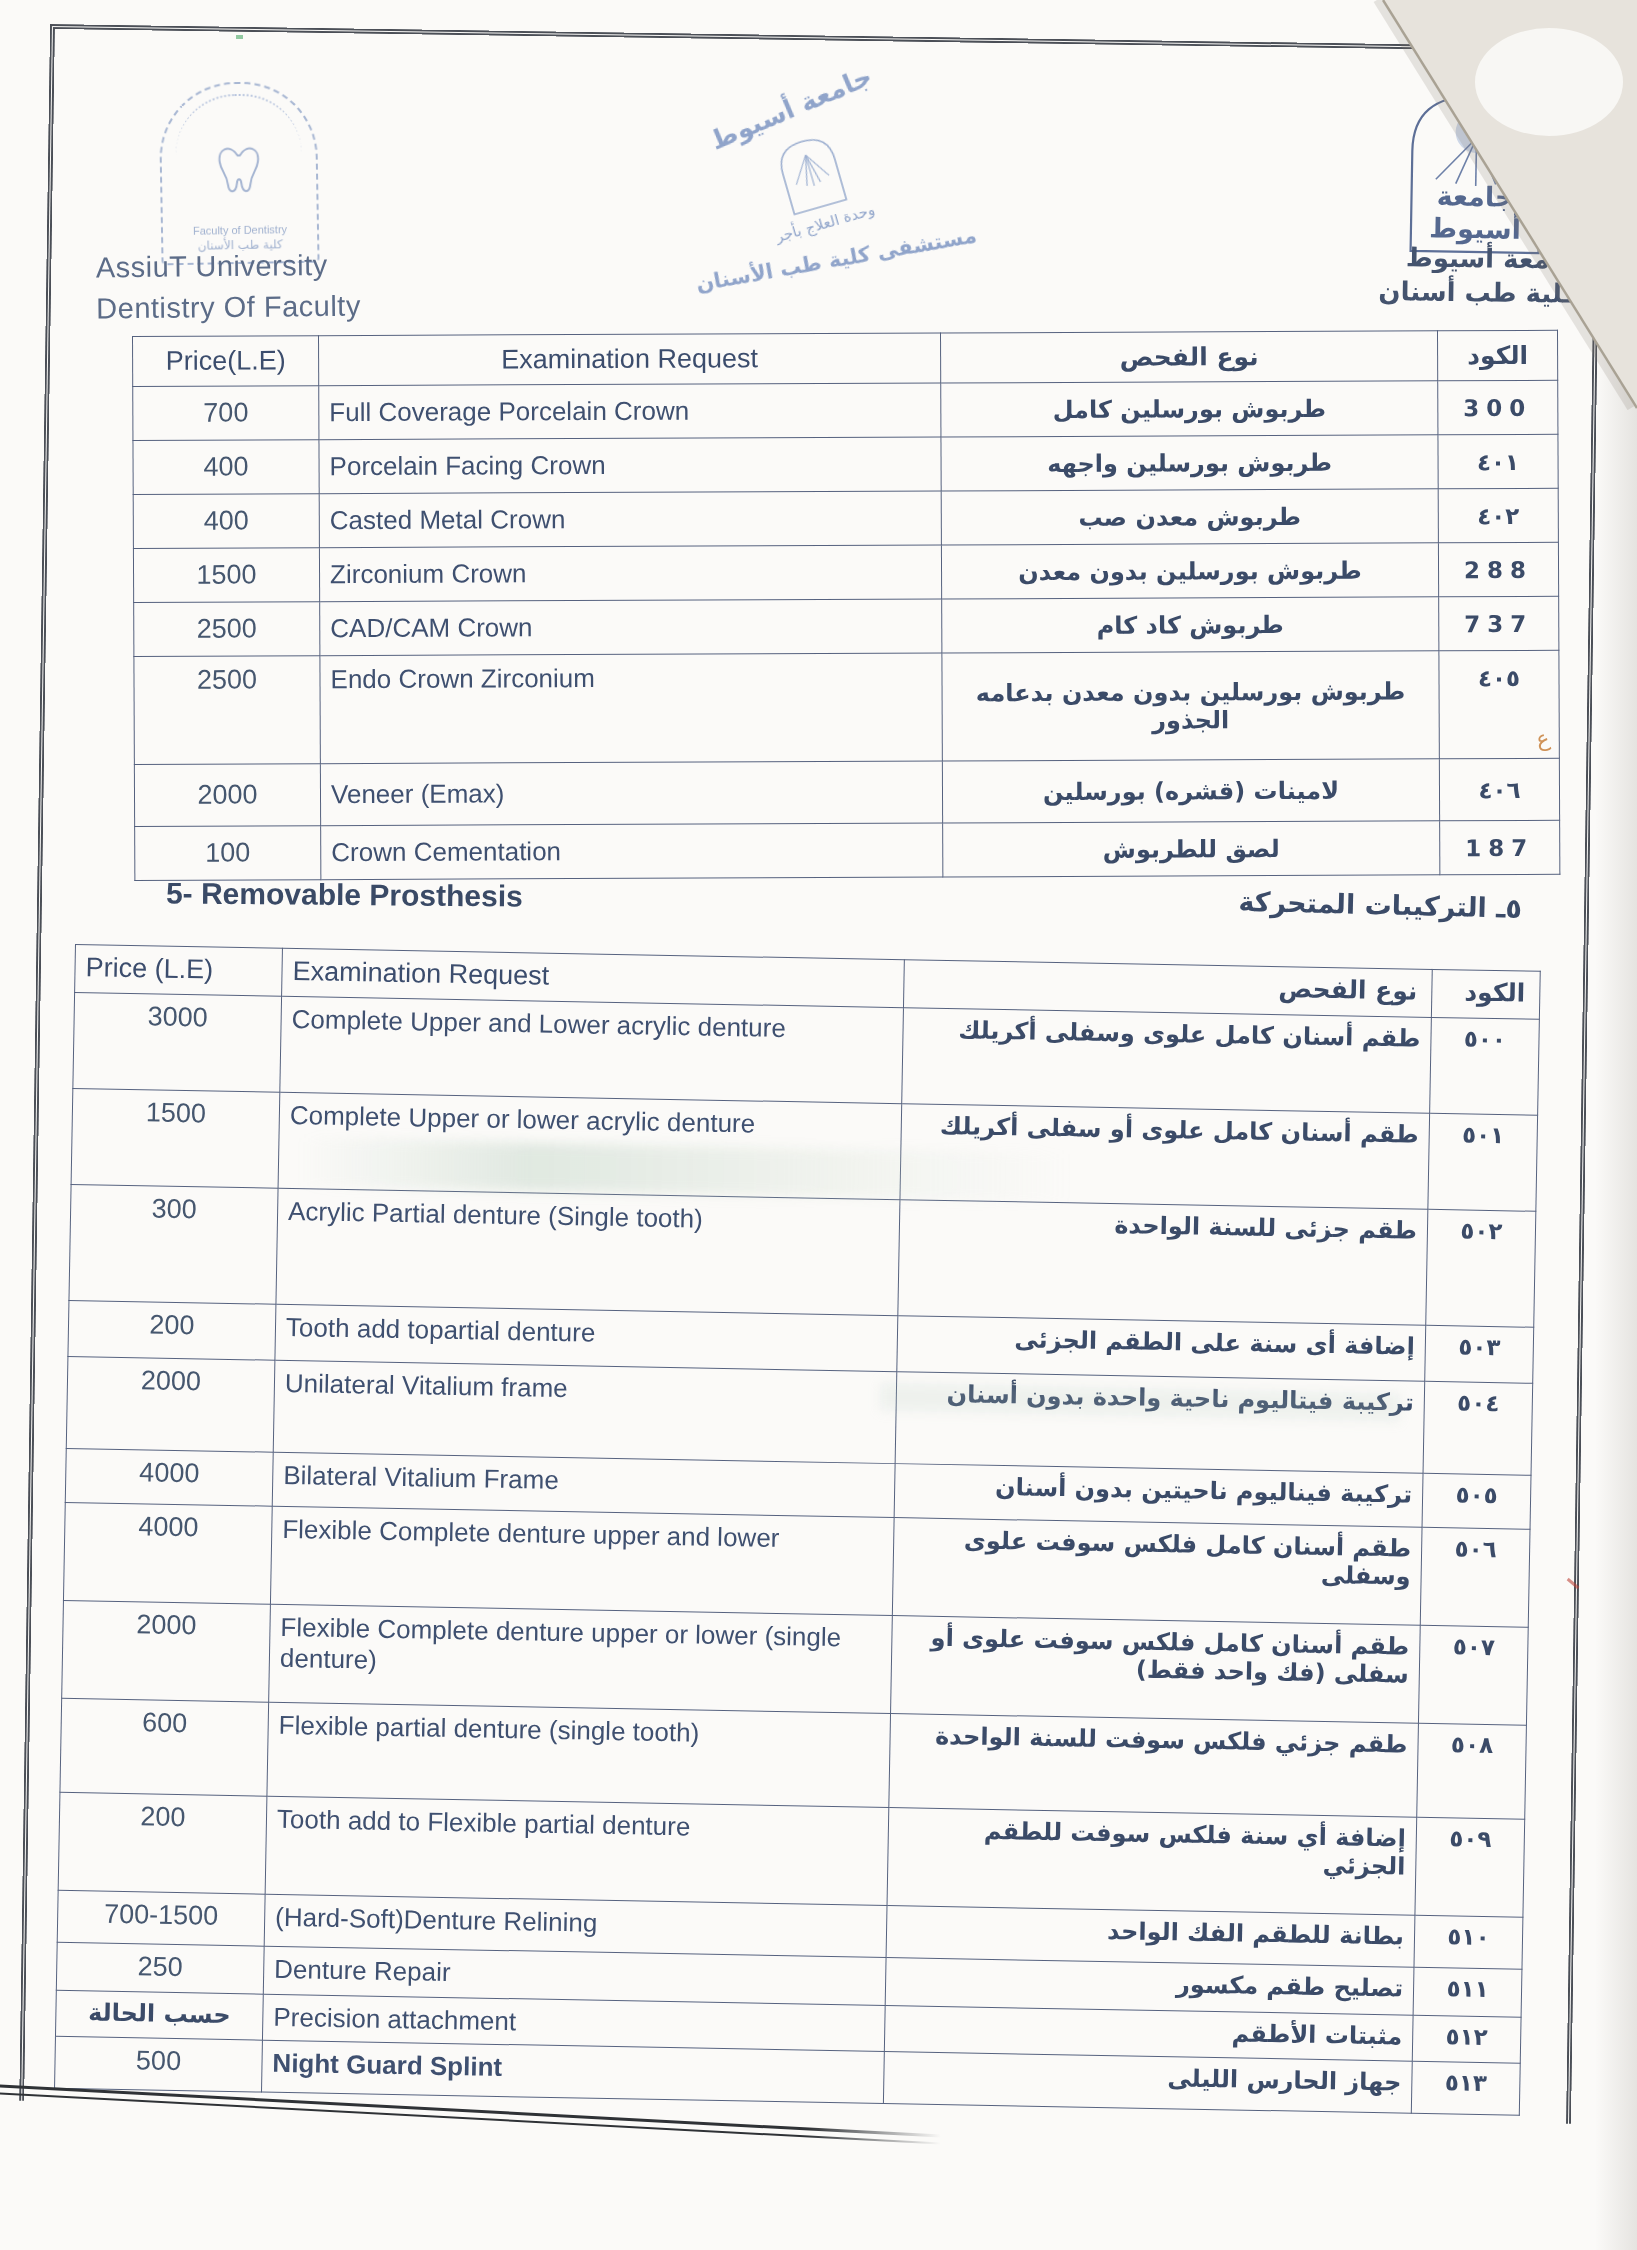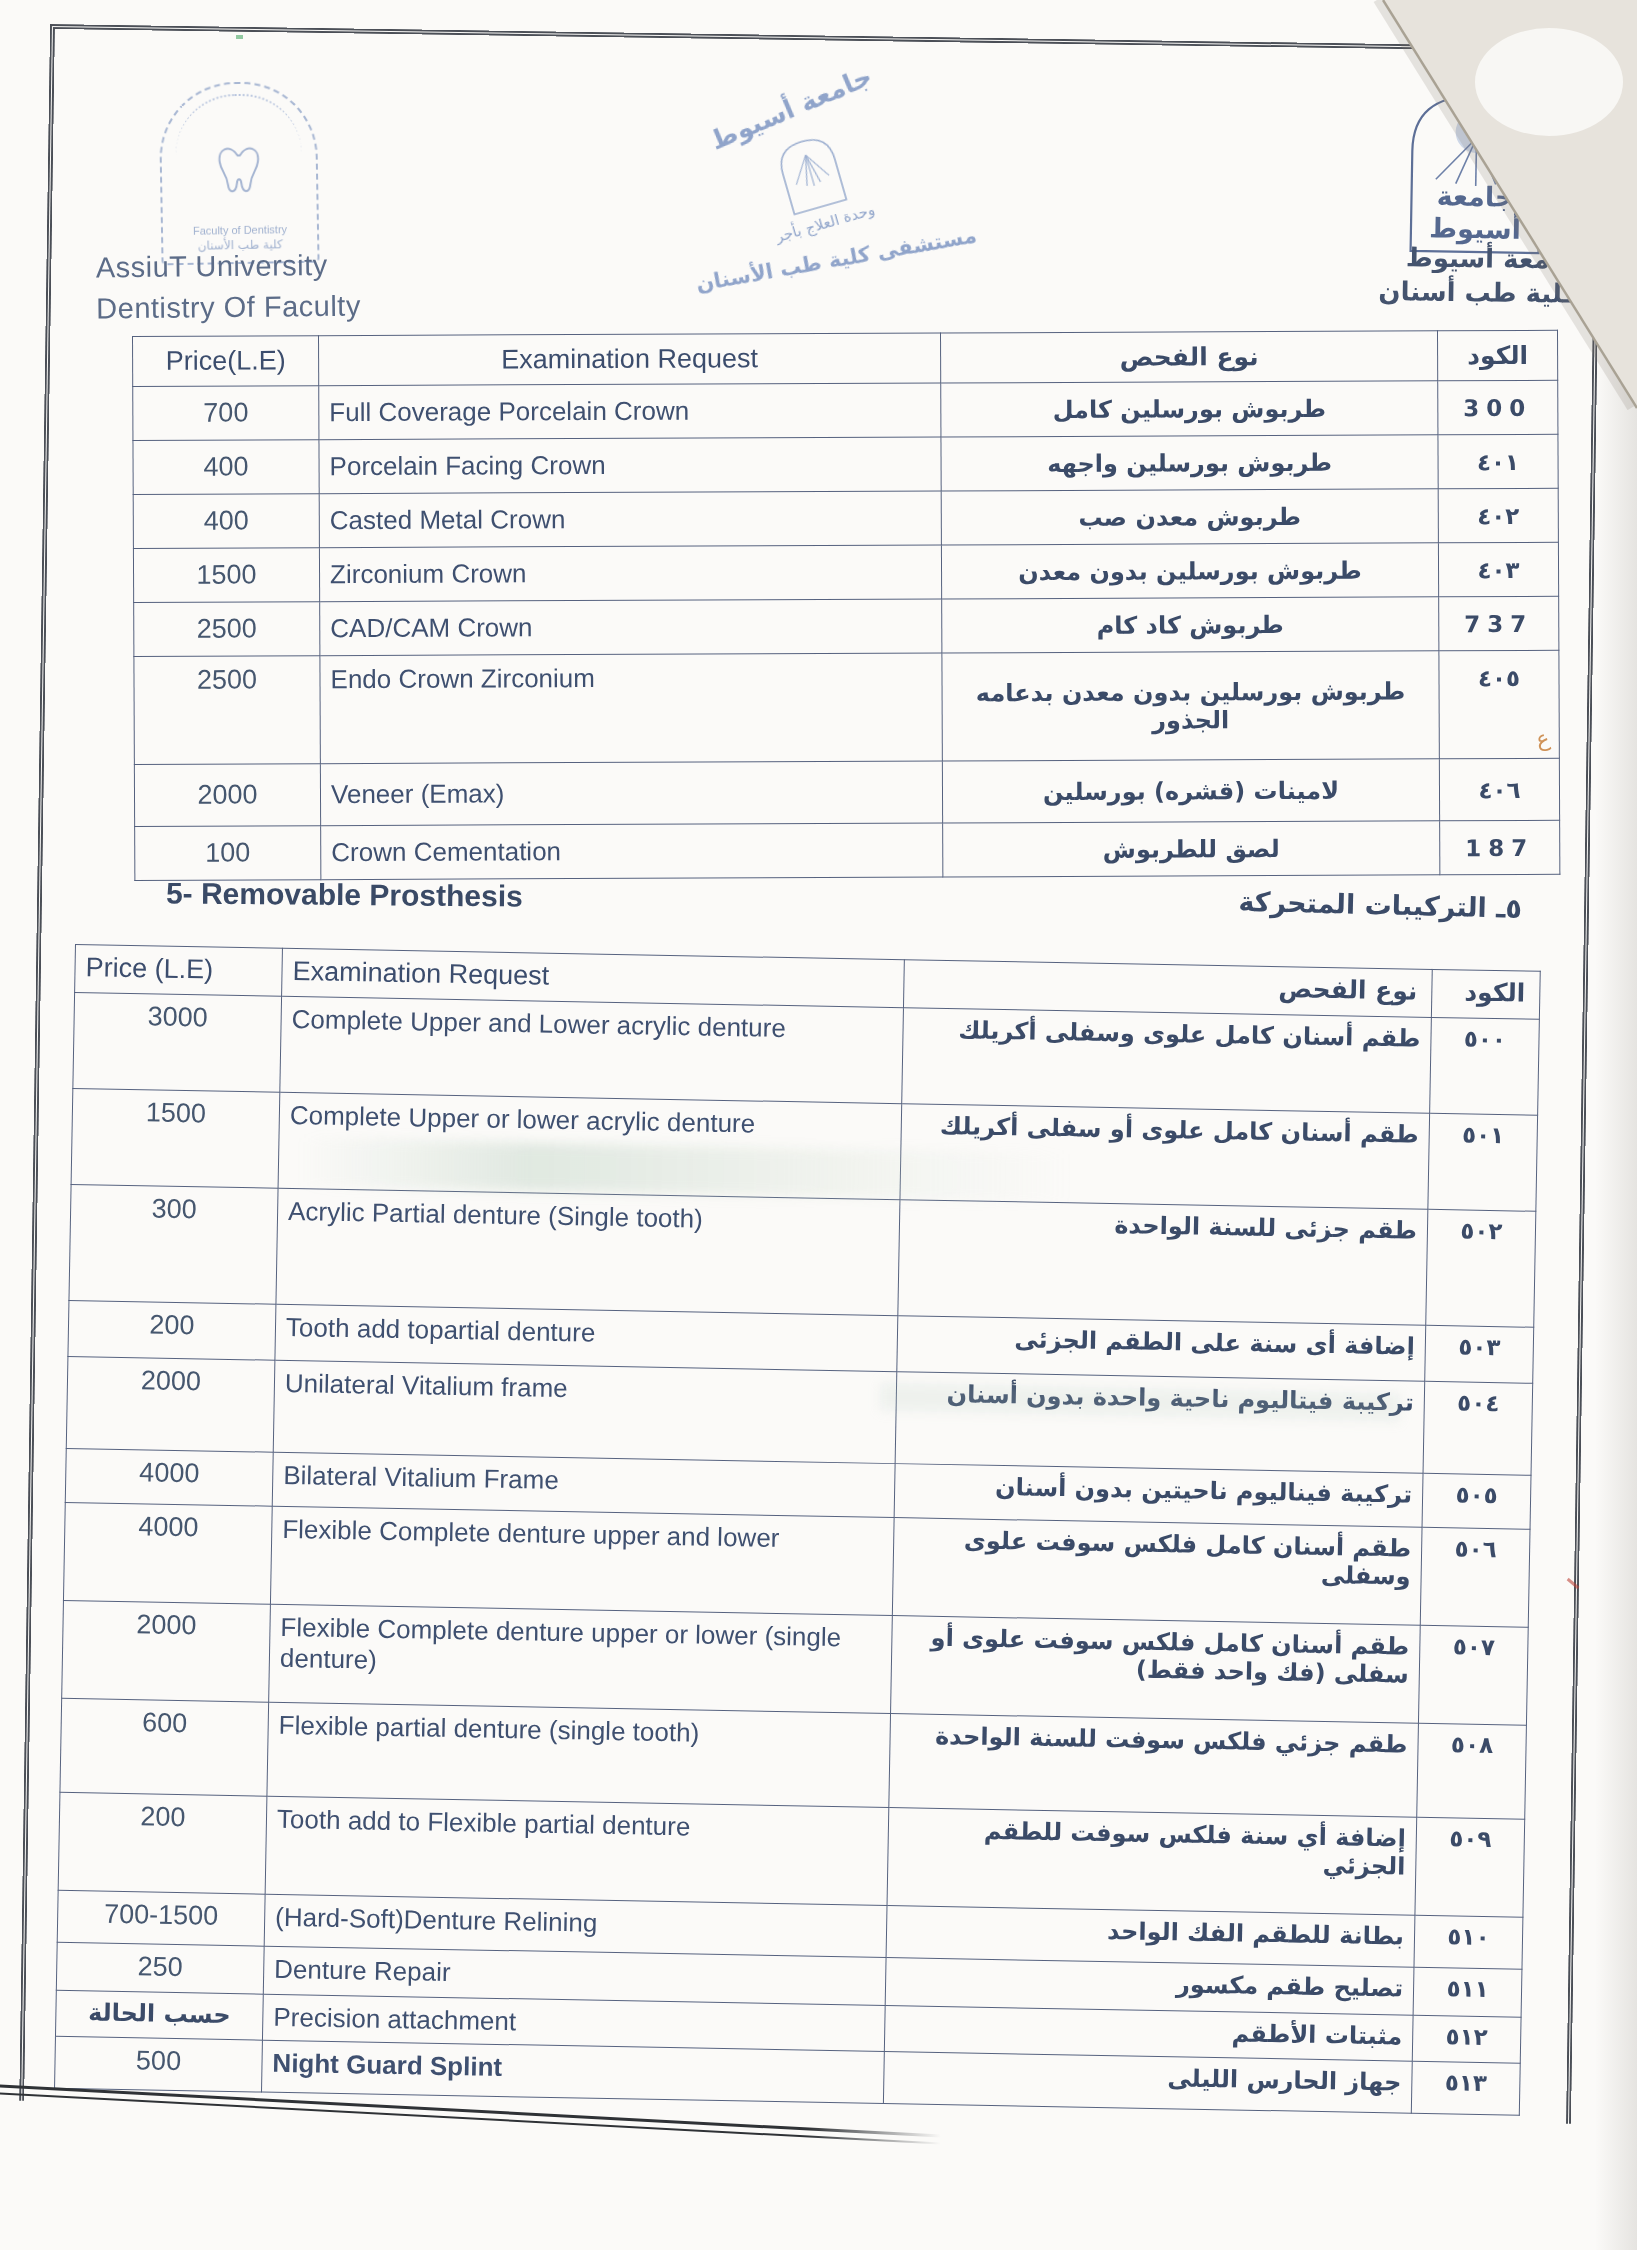--- a/index.html
+++ b/index.html
@@ -182,21 +182,21 @@
   <tr style="height:54px">
     <td class="t-price">400</td>
     <td class="t-en">Casted Metal Crown</td>
     <td class="t-ar">طربوش معدن صب</td>
     <td class="t-code">٤٠٢</td>
   </tr>
   <tr style="height:54px">
     <td class="t-price">1500</td>
     <td class="t-en">Zirconium Crown</td>
     <td class="t-ar">طربوش بورسلين بدون معدن</td>
-    <td class="t-code">٤٠٣</td>
+    <td class="t-code">288</td>
   </tr>
   <tr style="height:54px">
     <td class="t-price">2500</td>
     <td class="t-en">CAD/CAM Crown</td>
     <td class="t-ar">طربوش كاد كام</td>
     <td class="t-code">737</td>
   </tr>
   <tr style="height:108px">
     <td class="t-price" style="vertical-align:top;padding-top:8px">2500</td>
     <td class="t-en" style="vertical-align:top;padding-top:8px">Endo Crown Zirconium</td>

